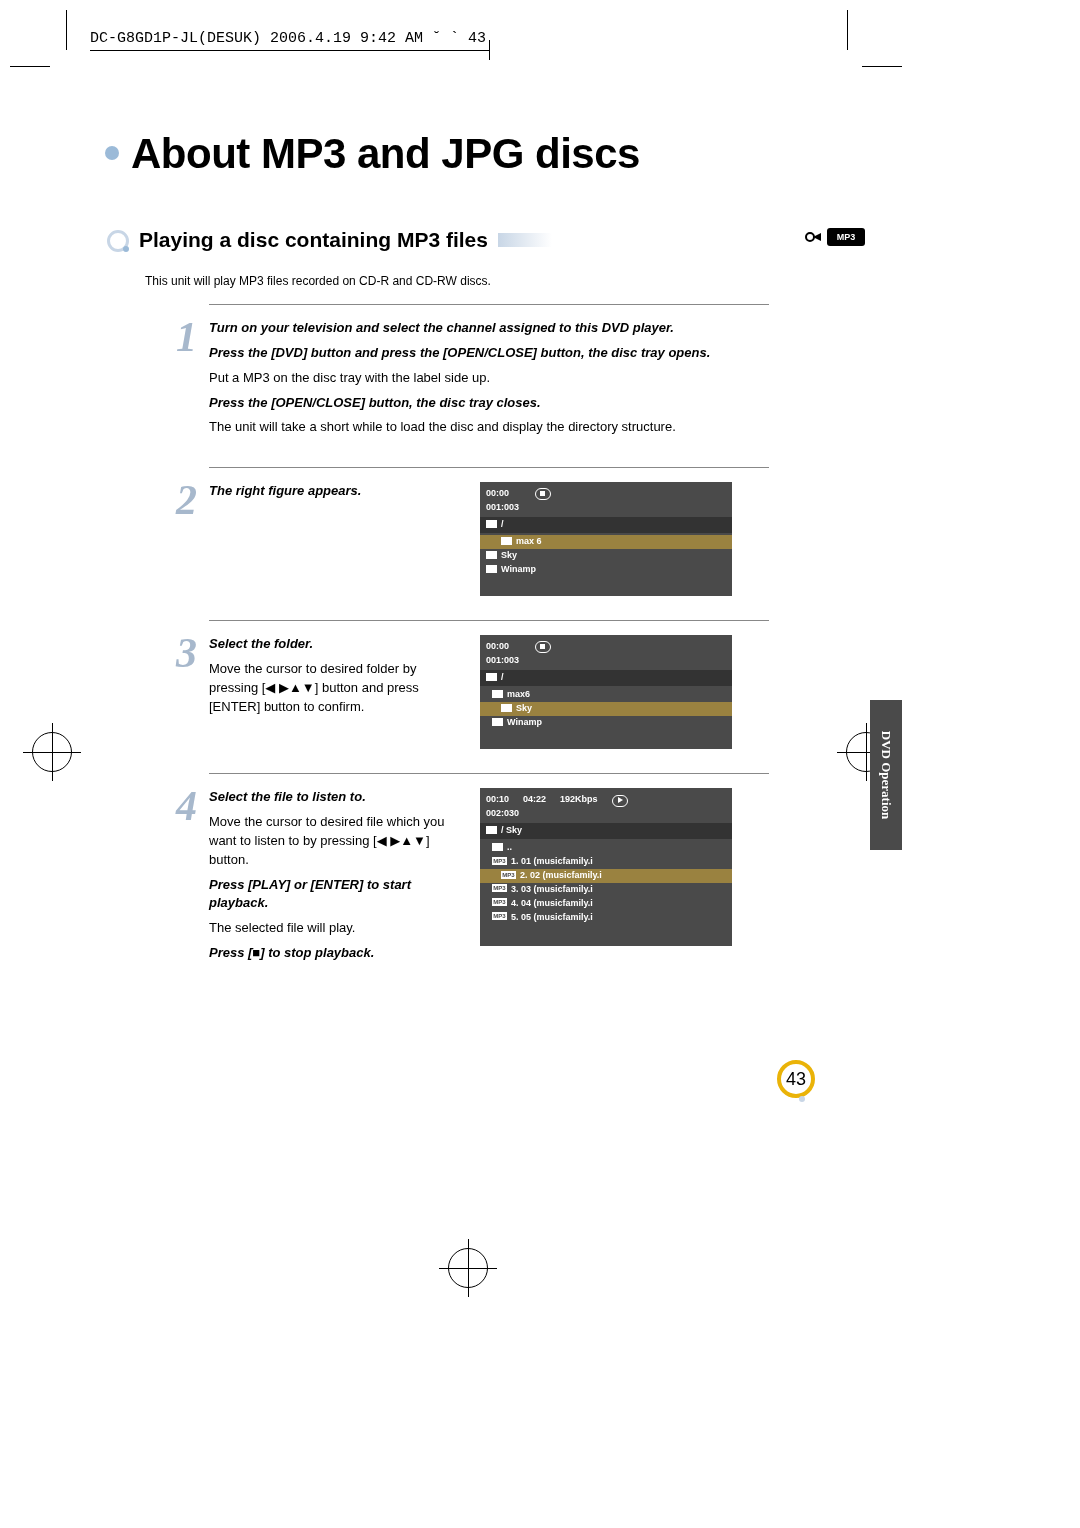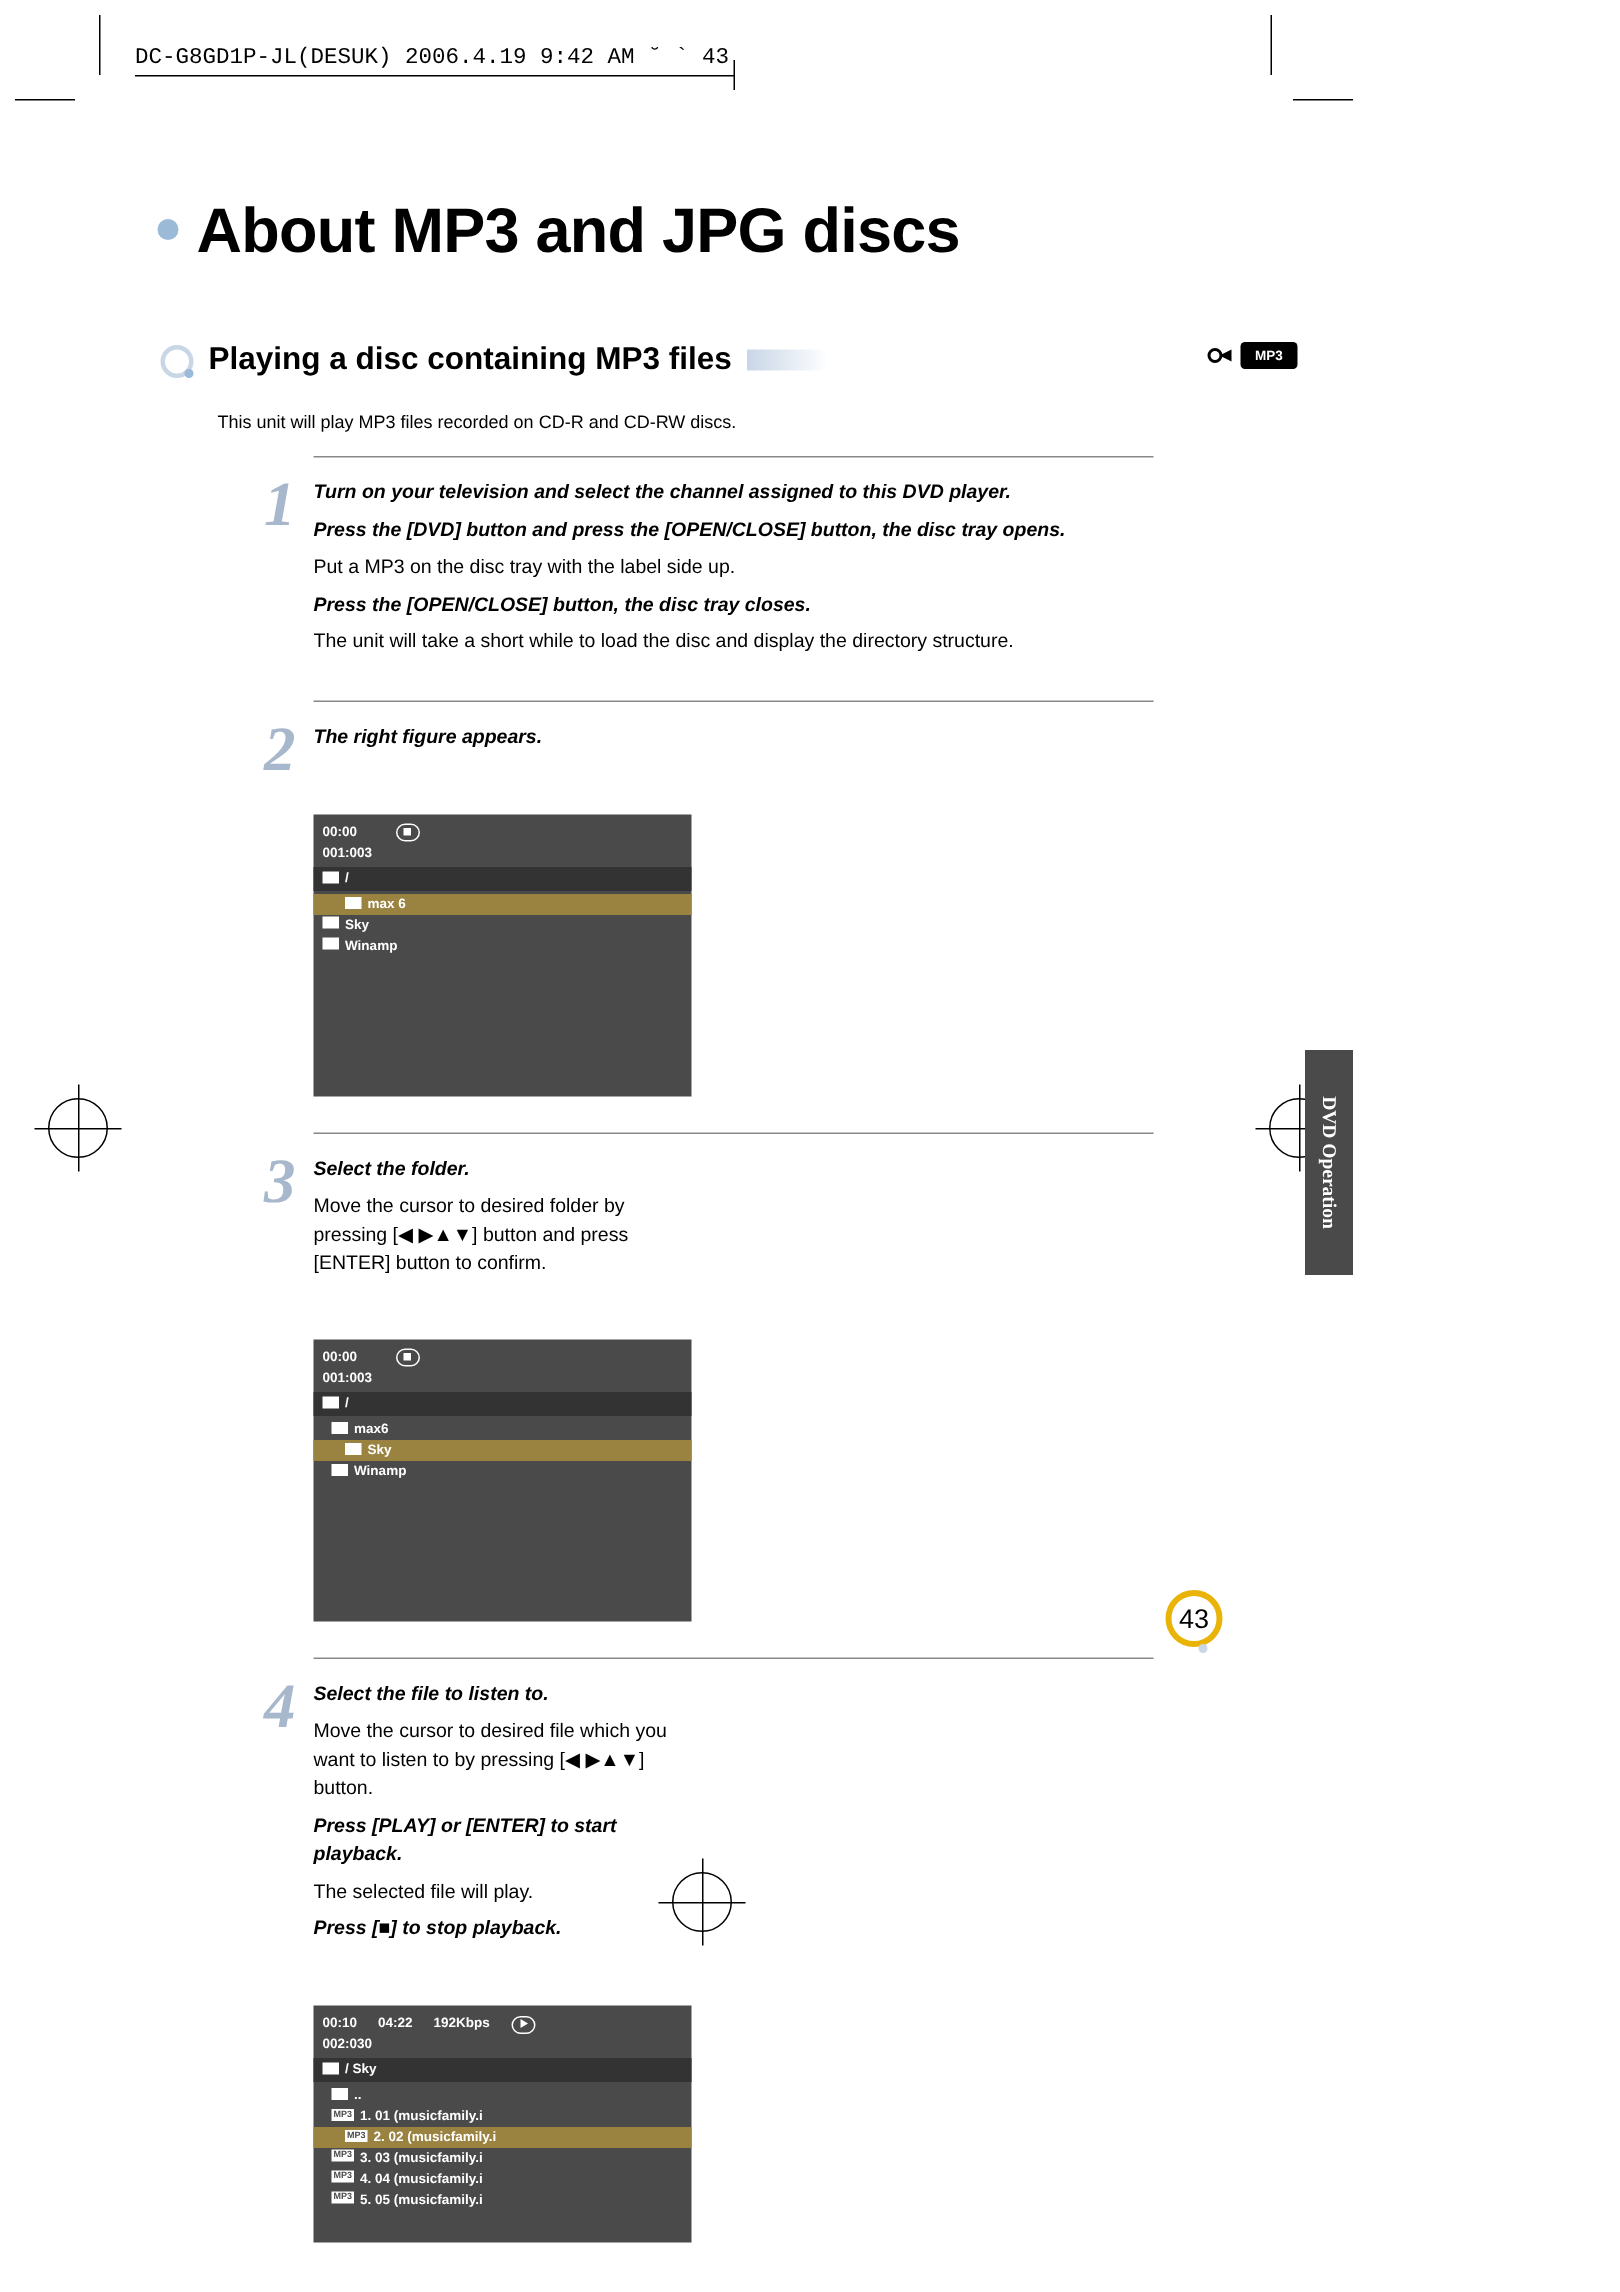--- a/index.html
+++ b/index.html
@@ -200,29 +200,28 @@
   }
   .step p {
     margin: 0 0 6px 0;
     font-size: 13px;
     line-height: 1.45;
   }
   .step .b { font-weight: bold; font-style: italic; }
   .step-flex {
     display: flex;
     align-items: flex-start;
-    gap: 36px;
-    flex-direction: column;
+    gap: 15px;
   }
   .step-left {
     width: 256px;
   }
   .osd {
     width: 252px;
-    height: 188px;
+    height: 114px;
     background: #4a4a4a;
     font-size: 9px;
     color: #fff;
     padding: 5px 6px;
     box-sizing: border-box;
     line-height: 1.55;
   }
   .osd .hdr {
     display: flex;
     align-items: center;

